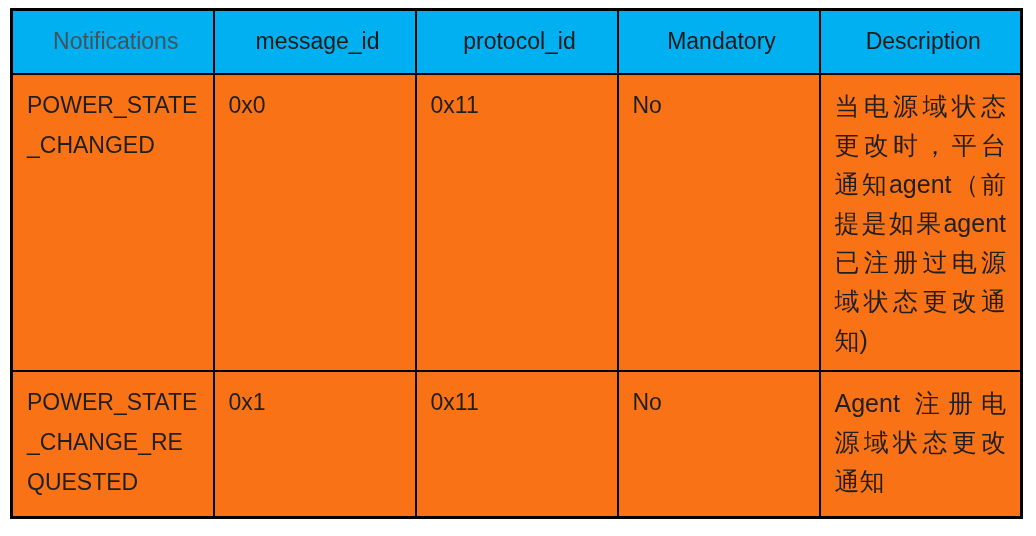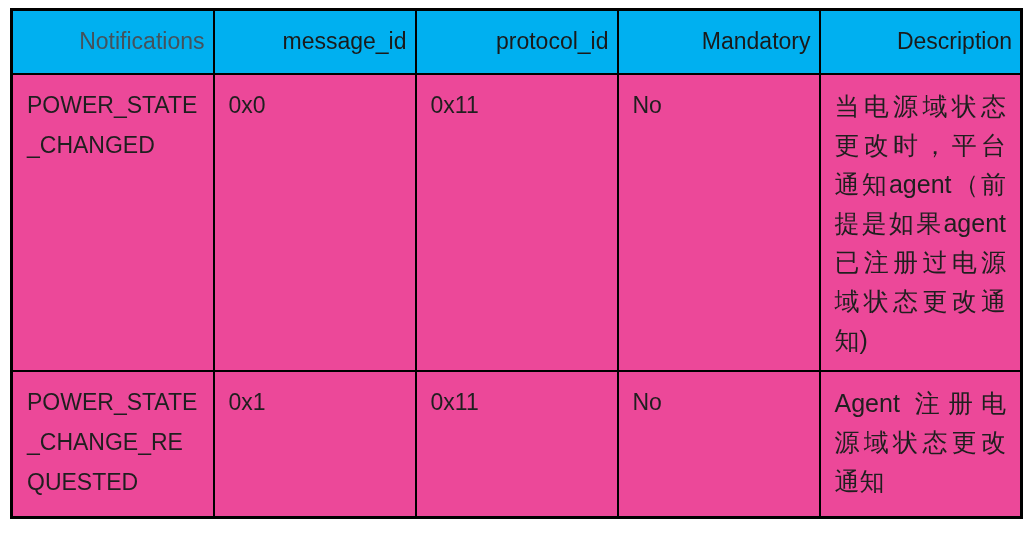--- a/index.html
+++ b/index.html
@@ -28,37 +28,37 @@
   }
   col { width: 202px; }
   th, td {
     border: 2px solid #000000;
     box-sizing: border-box;
     overflow: hidden;
   }
   th {
     background: #00B0F0;
     height: 64px;
-    text-align: right;
+    text-align: center;
     vertical-align: middle;
     font-weight: 400;
     font-size: 23px;
     color: #1a1a1a;
     padding: 2px 8px 2px 14px;
   }
   th.first {
     color: #44525c;
   }
   td {
     vertical-align: top;
     font-size: 23px;
     line-height: 40px;
     color: #1f1f1f;
     padding: 10px 12px 8px 14px;
-    background: #ec4899;
+    background: #f97316;
   }
   tr.row-1 td { height: 297px; }
   tr.row-2 td { height: 147px; }
   td.wrap-hard {
     word-break: break-all;
     line-height: 40px;
   }
   td.desc {
     font-size: 25px;
     line-height: 39px;

